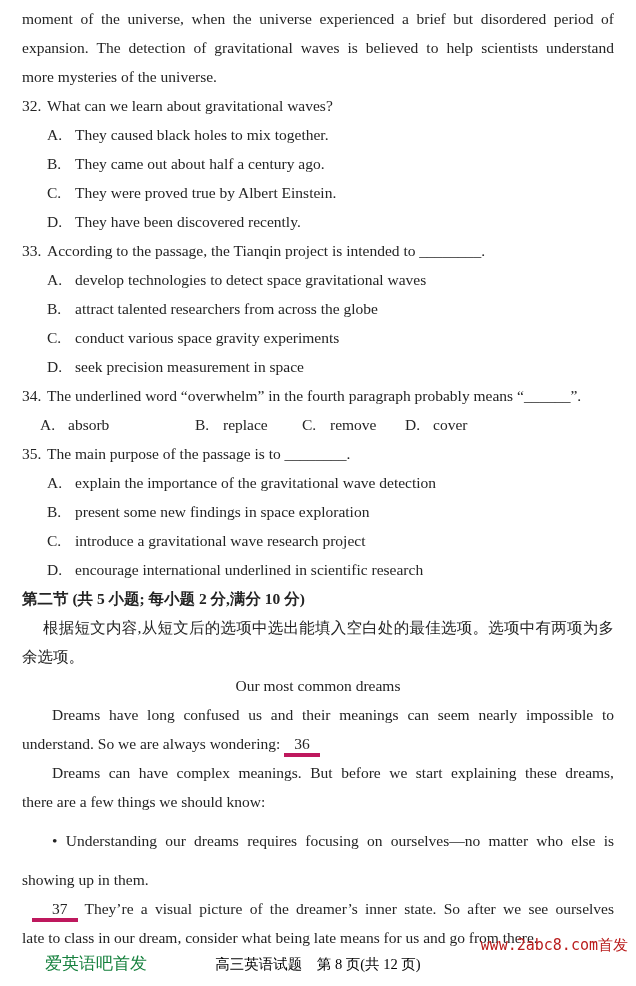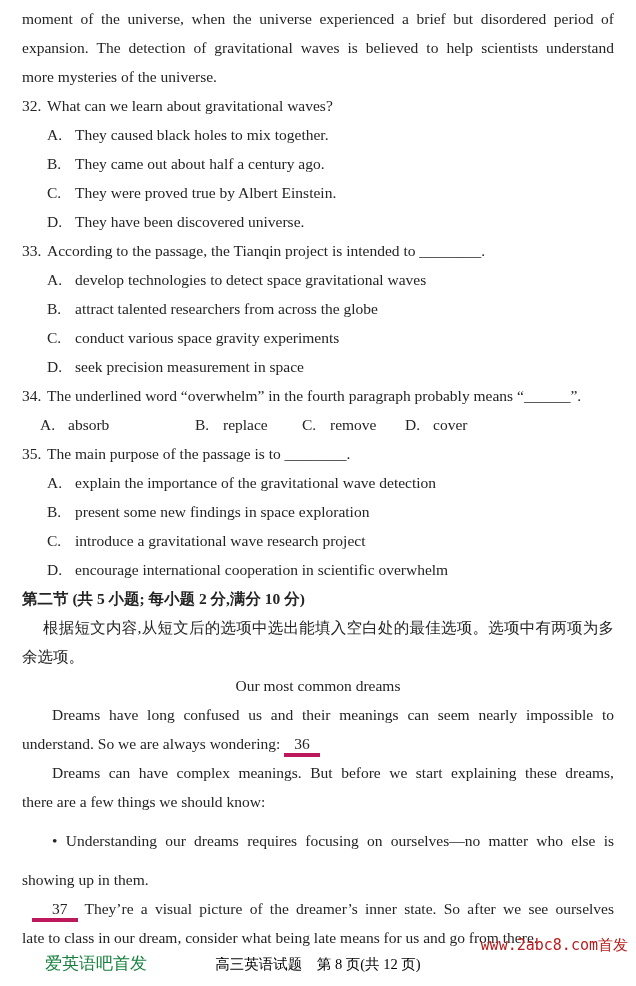--- a/index.html
+++ b/index.html
@@ -55,21 +55,21 @@
     <div class="ln opt">
       <span class="olabel">A.</span><span>They caused black holes to mix together.</span>
     </div>
     <div class="ln opt">
       <span class="olabel">B.</span><span>They came out about half a century ago.</span>
     </div>
     <div class="ln opt">
       <span class="olabel">C.</span><span>They were proved true by Albert Einstein.</span>
     </div>
     <div class="ln opt">
-      <span class="olabel">D.</span><span>They have been discovered universe.</span>
+      <span class="olabel">D.</span><span>They have been discovered recently.</span>
     </div>
   </div>
 
   <div>
     <div class="ln qline">
       <span class="qnum">33.</span><span>According to the passage, the Tianqin project is intended to ________.</span>
     </div>
     <div class="ln opt">
       <span class="olabel">A.</span><span>develop technologies to detect space gravitational waves</span>
     </div>
@@ -103,21 +103,21 @@
     <div class="ln opt">
       <span class="olabel">A.</span><span>explain the importance of the gravitational wave detection</span>
     </div>
     <div class="ln opt">
       <span class="olabel">B.</span><span>present some new findings in space exploration</span>
     </div>
     <div class="ln opt">
       <span class="olabel">C.</span><span>introduce a gravitational wave research project</span>
     </div>
     <div class="ln opt">
-      <span class="olabel">D.</span><span>encourage international cooperation in scientific overwhelm</span>
+      <span class="olabel">D.</span><span>encourage international underlined in scientific research</span>
     </div>
   </div>
 
   <div>
     <div class="ln cjk-head">第二节 (共 5 小题; 每小题 2 分,满分 10 分)</div>
     <div class="ln just ind21">根据短文内容,从短文后的选项中选出能填入空白处的最佳选项。选项中有两项为多</div>
     <div class="ln">余选项。</div>
   </div>
 
   <div>

